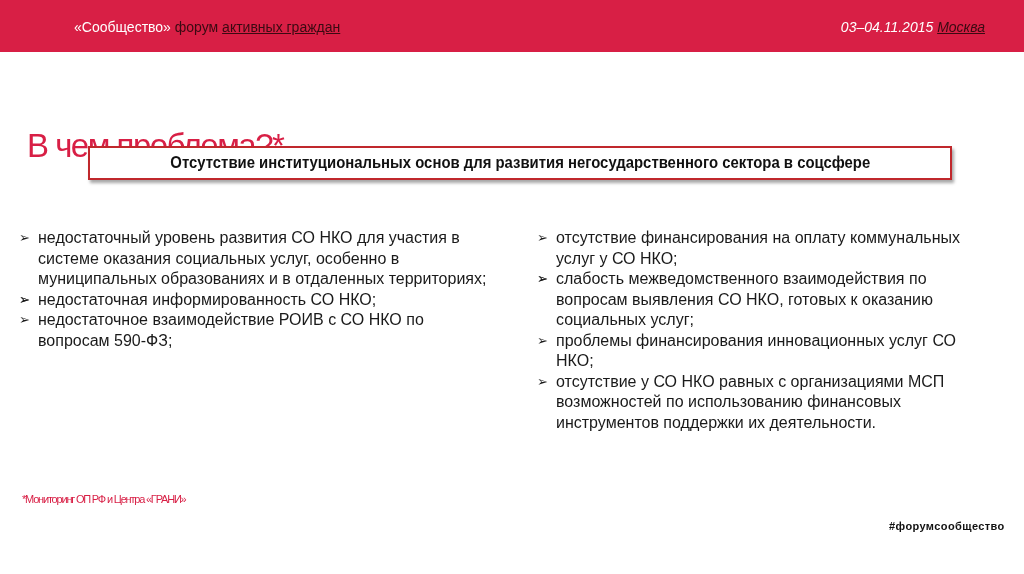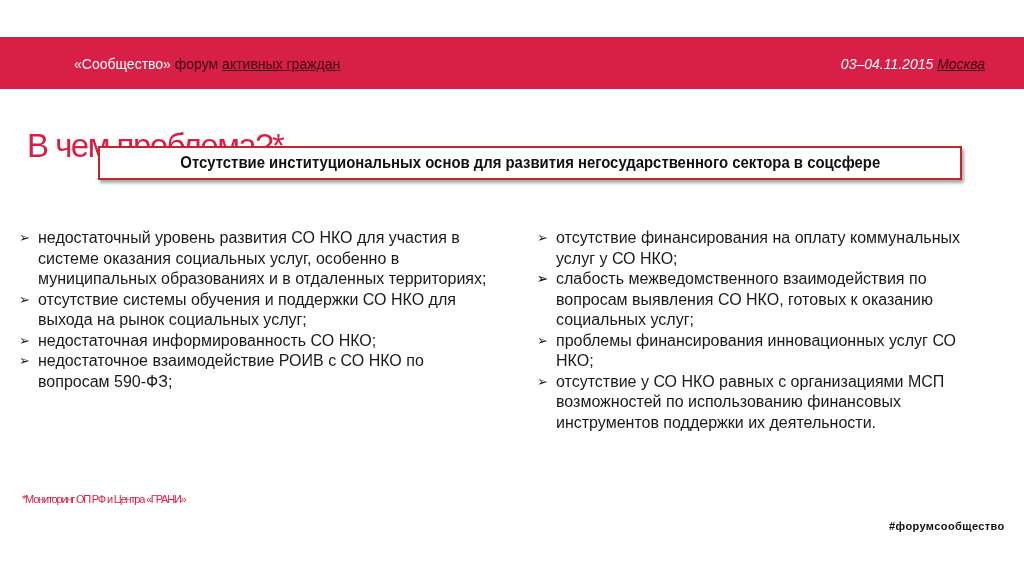--- a/index.html
+++ b/index.html
@@ -1,23 +1,23 @@
 <!DOCTYPE html>
 <html><head>
 <meta charset="utf-8">
 <style>
   html, body { margin: 0; padding: 0; }
   body { width: 1024px; height: 574px; background: #ffffff; position: relative; overflow: hidden; font-family: "Liberation Sans", sans-serif; }
-  .header { position: absolute; left: 0; top: 0; width: 1024px; height: 52px; background: #d81f45; margin-top: 37px; }
+  .header { position: absolute; left: 0; top: 0; width: 1024px; height: 52px; background: #d81f45; }
   .header-left { position: absolute; left: 74px; top: 19px; font-size: 14px; color: #ffffff; white-space: nowrap; }
   .header-right { position: absolute; right: 39px; top: 19px; font-size: 14px; color: #ffffff; white-space: nowrap; font-style: italic; }
   .dark { color: #3a0a12; }
   .link { color: #3a0a12; text-decoration: underline; }
   .title { position: absolute; left: 27px; top: 80px; font-size: 33px; color: #d81f45; letter-spacing: -1.5px; white-space: nowrap; margin-top: 47px; }
-  .banner { position: absolute; left: 88px; top: 146px; width: 860px; height: 30px; border: 2px solid #c0282c; box-shadow: 2px 3px 3px rgba(0,0,0,0.35); background: #fff; text-align: center; margin-left: 10px; }
+  .banner { position: absolute; left: 88px; top: 146px; width: 860px; height: 30px; border: 2px solid #c0282c; box-shadow: 2px 3px 3px rgba(0,0,0,0.35); background: #fff; text-align: center; }
   .banner span { display: inline-block; line-height: 30px; font-size: 16px; font-weight: bold; color: #111; transform: scaleX(0.93); white-space: nowrap; }
   ul.col { list-style: none; margin: 0; padding: 0; position: absolute; font-size: 16px; line-height: 20.5px; color: #1a1a1a; }
   ul.col li { position: relative; padding-left: 19px; }
   ul.col li .arrow { position: absolute; left: 0; top: 0; font-size: 13px; }
   .left-col { left: 19px; top: 228px; width: 480px; }
   .right-col { left: 537px; top: 228px; width: 440px; }
   .footnote { position: absolute; left: 22px; top: 493px; font-size: 11px; color: #d81f45; letter-spacing: -1.2px; white-space: nowrap; }
   .hashtag { position: absolute; left: 843px; top: 520px; font-size: 11px; font-weight: bold; color: #111; letter-spacing: 0.4px; white-space: nowrap; margin-left: 46px; }
 </style>
 </head>
@@ -33,21 +33,21 @@
 </div>
 
 <div class="title">В чем проблема?*</div>
 
 <div class="banner">
   <span>Отсутствие институциональных основ для развития негосударственного сектора в соцсфере</span>
 </div>
 
 <ul class="col left-col">
   <li><span class="arrow">➢</span><span>недостаточный уровень развития СО НКО для участия в системе оказания социальных услуг, особенно в муниципальных образованиях и в отдаленных территориях;</span></li>
-  <li><span class="arrow">➢</span><span>отсутствие системы обучения и поддержки СО НКО для выхода на рынок социальных услуг;</span></li>
+  <li><span class="arrow">➢</span></li>
   <li><span class="arrow">➢</span><span>недостаточная информированность СО НКО;</span></li>
   <li><span class="arrow">➢</span><span>недостаточное взаимодействие РОИВ с СО НКО по вопросам 590-ФЗ;</span></li>
 </ul>
 
 <ul class="col right-col">
   <li><span class="arrow">➢</span><span>отсутствие финансирования на оплату коммунальных услуг у СО НКО;</span></li>
   <li><span class="arrow">➢</span></li>
   <li><span class="arrow">➢</span><span>слабость межведомственного взаимодействия по вопросам выявления СО НКО, готовых к оказанию социальных услуг;</span></li>
   <li><span class="arrow">➢</span><span>проблемы финансирования инновационных услуг СО НКО;</span></li>
   <li><span class="arrow">➢</span><span>отсутствие у СО НКО равных с организациями МСП возможностей по использованию финансовых инструментов поддержки их деятельности.</span></li>

